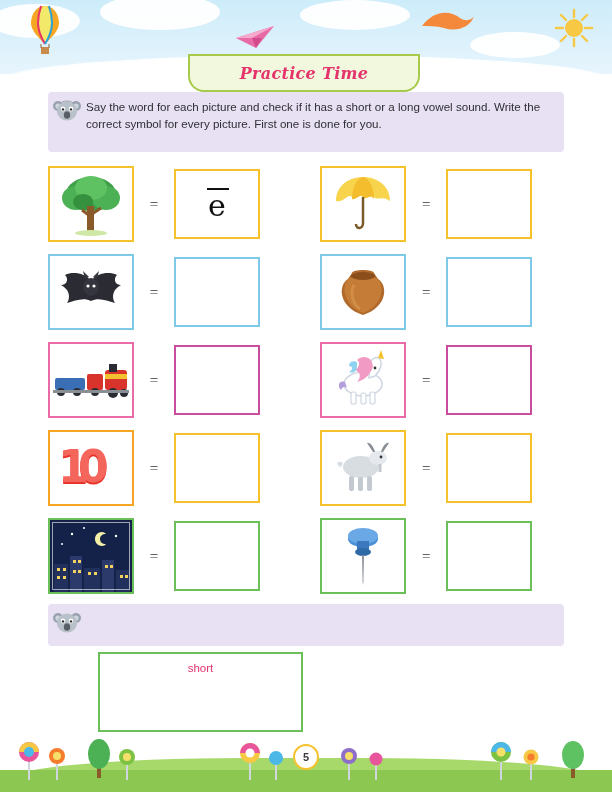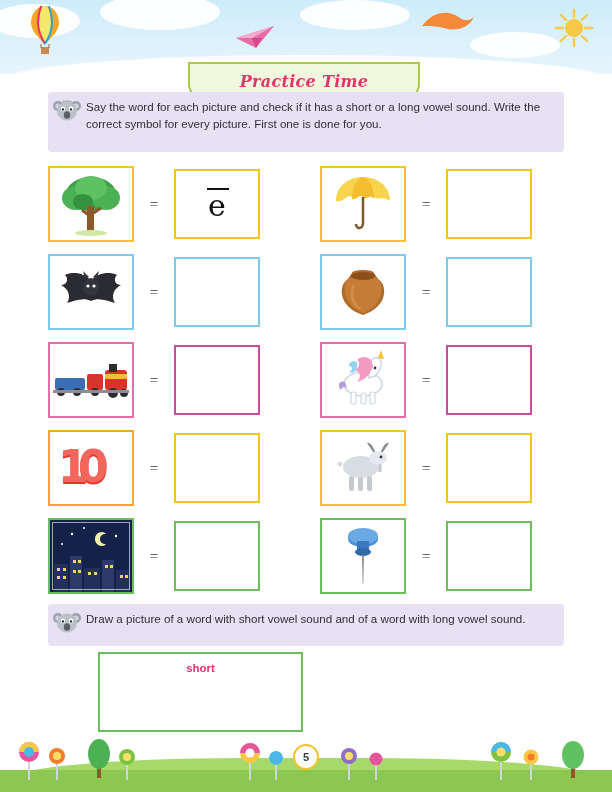--- a/index.html
+++ b/index.html
@@ -29,21 +29,21 @@
   }
   .sun {
     position:absolute; right:18px; top:8px; width:40px; height:40px;
   }
   .balloon { position:absolute; left:30px; top:4px; }
   .plane { position:absolute; left:234px; top:24px; }
   .bird { position:absolute; left:420px; top:8px; }
 
   
   .title-wrap {
-    position:absolute; left:188px; top:62px; width:232px; height:38px;
+    position:absolute; left:188px; top:54px; width:232px; height:38px;
   }
   .title-box {
     width:100%; height:100%;
     background:#f2f8dd;
     border:2px solid #a8c94a;
     border-radius:0 0 16px 16px;
     display:flex; align-items:center; justify-content:center;
   }
   .title-text {
     font-family:"DejaVu Serif", serif;
@@ -126,21 +126,21 @@
     display:flex; justify-content:space-between;
   }
   .draw-box {
     width:205px; height:80px;
     background:#ffffff;
     border:2.5px solid #6bbf59;
     padding-top:4px;
     text-align:center;
   }
   .draw-label {
-    font-size:11.5px; font-weight:bold;
+    font-size:11.5px; font-weight:normal;
   }
   .lbl-short { color:#e5336c; }
   .lbl-long { color:#29a3dc; }
 
   
   .footer {
     position:absolute; left:0; bottom:0; width:612px; height:62px;
     overflow:hidden;
   }
   .grass {
@@ -470,21 +470,20 @@
       <ellipse cx="6" cy="10" rx="2.6" ry="2.6" fill="#cfd6dc"></ellipse>
       <ellipse cx="24" cy="10" rx="2.6" ry="2.6" fill="#cfd6dc"></ellipse>
       <ellipse cx="15" cy="15" rx="10" ry="9.5" fill="#b8c1c9"></ellipse>
       <ellipse cx="11" cy="13" rx="2.2" ry="2.4" fill="#ffffff"></ellipse>
       <ellipse cx="19" cy="13" rx="2.2" ry="2.4" fill="#ffffff"></ellipse>
       <circle cx="11" cy="13.4" r="1.2" fill="#2c2c2c"></circle>
       <circle cx="19" cy="13.4" r="1.2" fill="#2c2c2c"></circle>
       <ellipse cx="15" cy="19" rx="3.2" ry="3.8" fill="#5a5f66"></ellipse>
     </svg>
   </div>
-  <p>Draw a picture of a word with short vowel sound and of a word with long vowel sound.</p>
 </div>
 
 <div class="draw-area">
   <div class="draw-box">
     <span class="draw-label lbl-short">short</span>
   </div>
 </div>
 
 <div class="footer">
   <div class="grass"></div>

